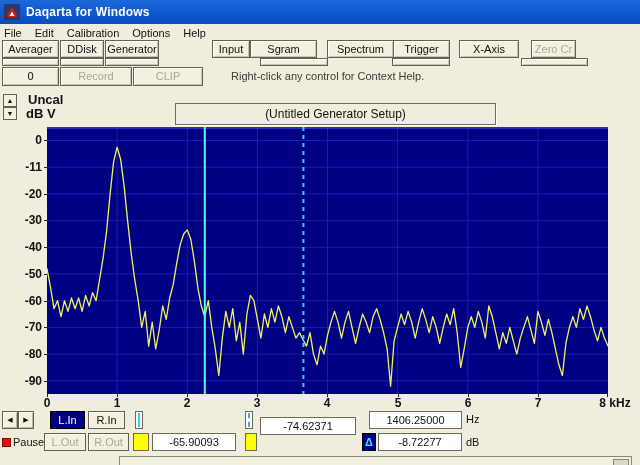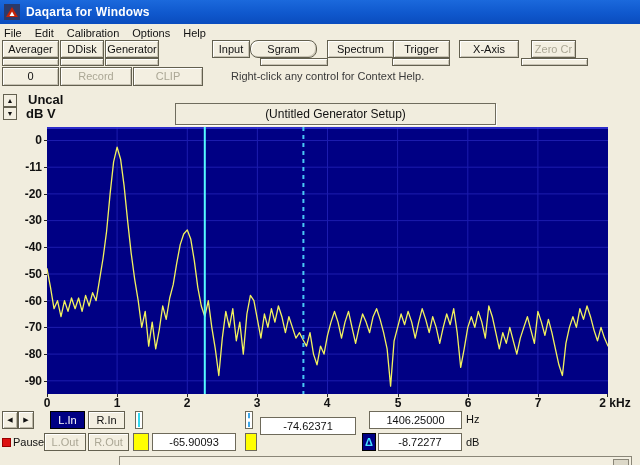--- a/index.html
+++ b/index.html
@@ -84,21 +84,21 @@
     <span>Edit</span>
     <span>Calibration</span>
     <span>Options</span>
     <span>Help</span>
   </div>
 
   <div class="tbtn" style="left:2px;width:57px;">Averager</div>
   <div class="tbtn" style="left:60px;width:44px;">DDisk</div>
   <div class="tbtn" style="left:105px;width:54px;">Generator</div>
   <div class="tbtn" style="left:212px;width:38px;">Input</div>
-  <div class="tbtn" style="left:250px;width:67px;border-radius:8px;">Sgram</div>
+  <div class="tbtn" style="left:250px;width:67px;">Sgram</div>
   <div class="tbtn" style="left:327px;width:67px;">Spectrum</div>
   <div class="tbtn" style="left:393px;width:57px;">Trigger</div>
   <div class="tbtn" style="left:459px;width:60px;">X-Axis</div>
   <div class="tbtn disabled" style="left:531px;width:45px;">Zero Cr</div>
 
   <div class="slot" style="left:2px;width:57px;"></div>
   <div class="slot" style="left:60px;width:44px;"></div>
   <div class="slot" style="left:105px;width:54px;"></div>
   <div class="slot" style="left:260px;width:68px;"></div>
   <div class="slot" style="left:392px;width:58px;"></div>
@@ -166,21 +166,21 @@
   <div class="ytick" style="top:381px;"></div>
 
   <div class="xlab" style="left:32px;">0</div>
   <div class="xlab" style="left:102px;">1</div>
   <div class="xlab" style="left:172px;">2</div>
   <div class="xlab" style="left:242px;">3</div>
   <div class="xlab" style="left:312px;">4</div>
   <div class="xlab" style="left:383px;">5</div>
   <div class="xlab" style="left:453px;">6</div>
   <div class="xlab" style="left:523px;">7</div>
-  <div class="xlab" style="left:592px;width:46px;">2 kHz</div>
+  <div class="xlab" style="left:592px;width:46px;">8 kHz</div>
   <div class="xtick" style="left:47px;"></div>
   <div class="xtick" style="left:117px;"></div>
   <div class="xtick" style="left:187px;"></div>
   <div class="xtick" style="left:257px;"></div>
   <div class="xtick" style="left:327px;"></div>
   <div class="xtick" style="left:398px;"></div>
   <div class="xtick" style="left:468px;"></div>
   <div class="xtick" style="left:538px;"></div>
   <div class="xtick" style="left:607px;"></div>
 

